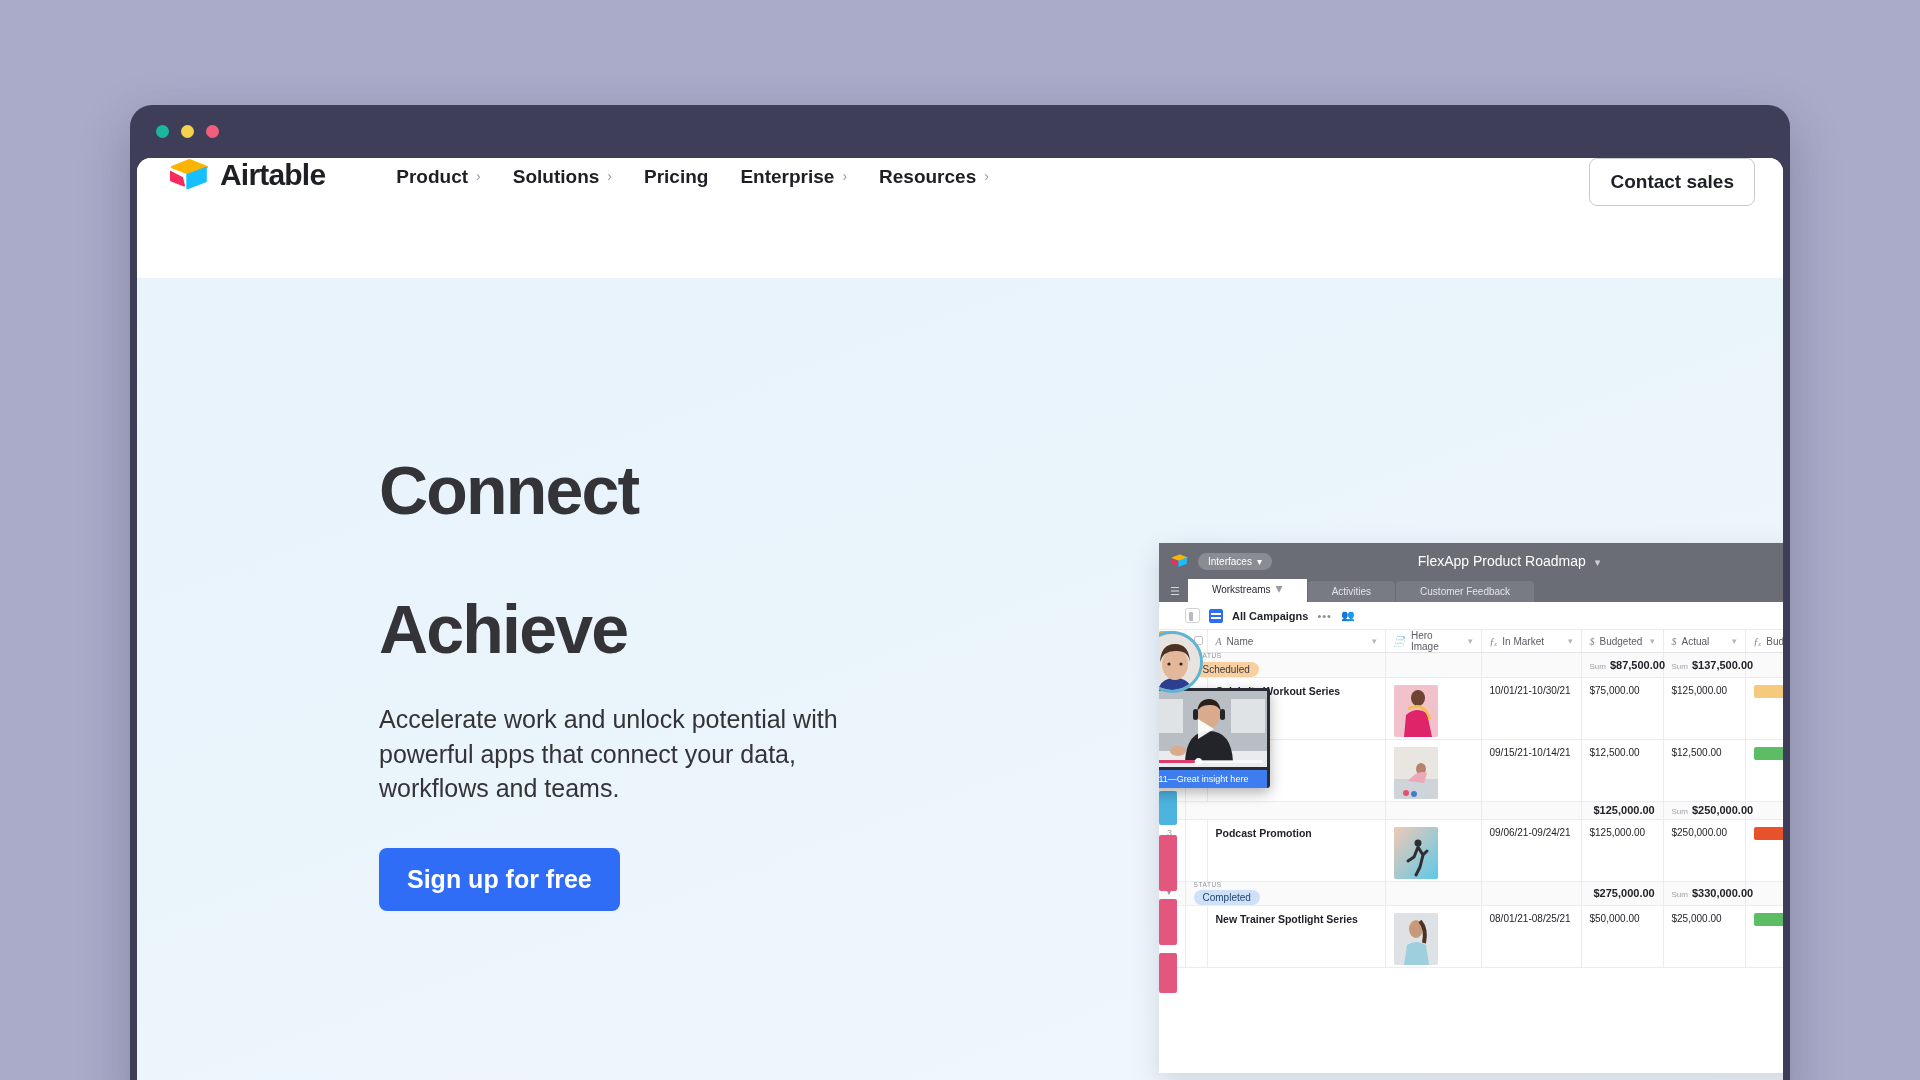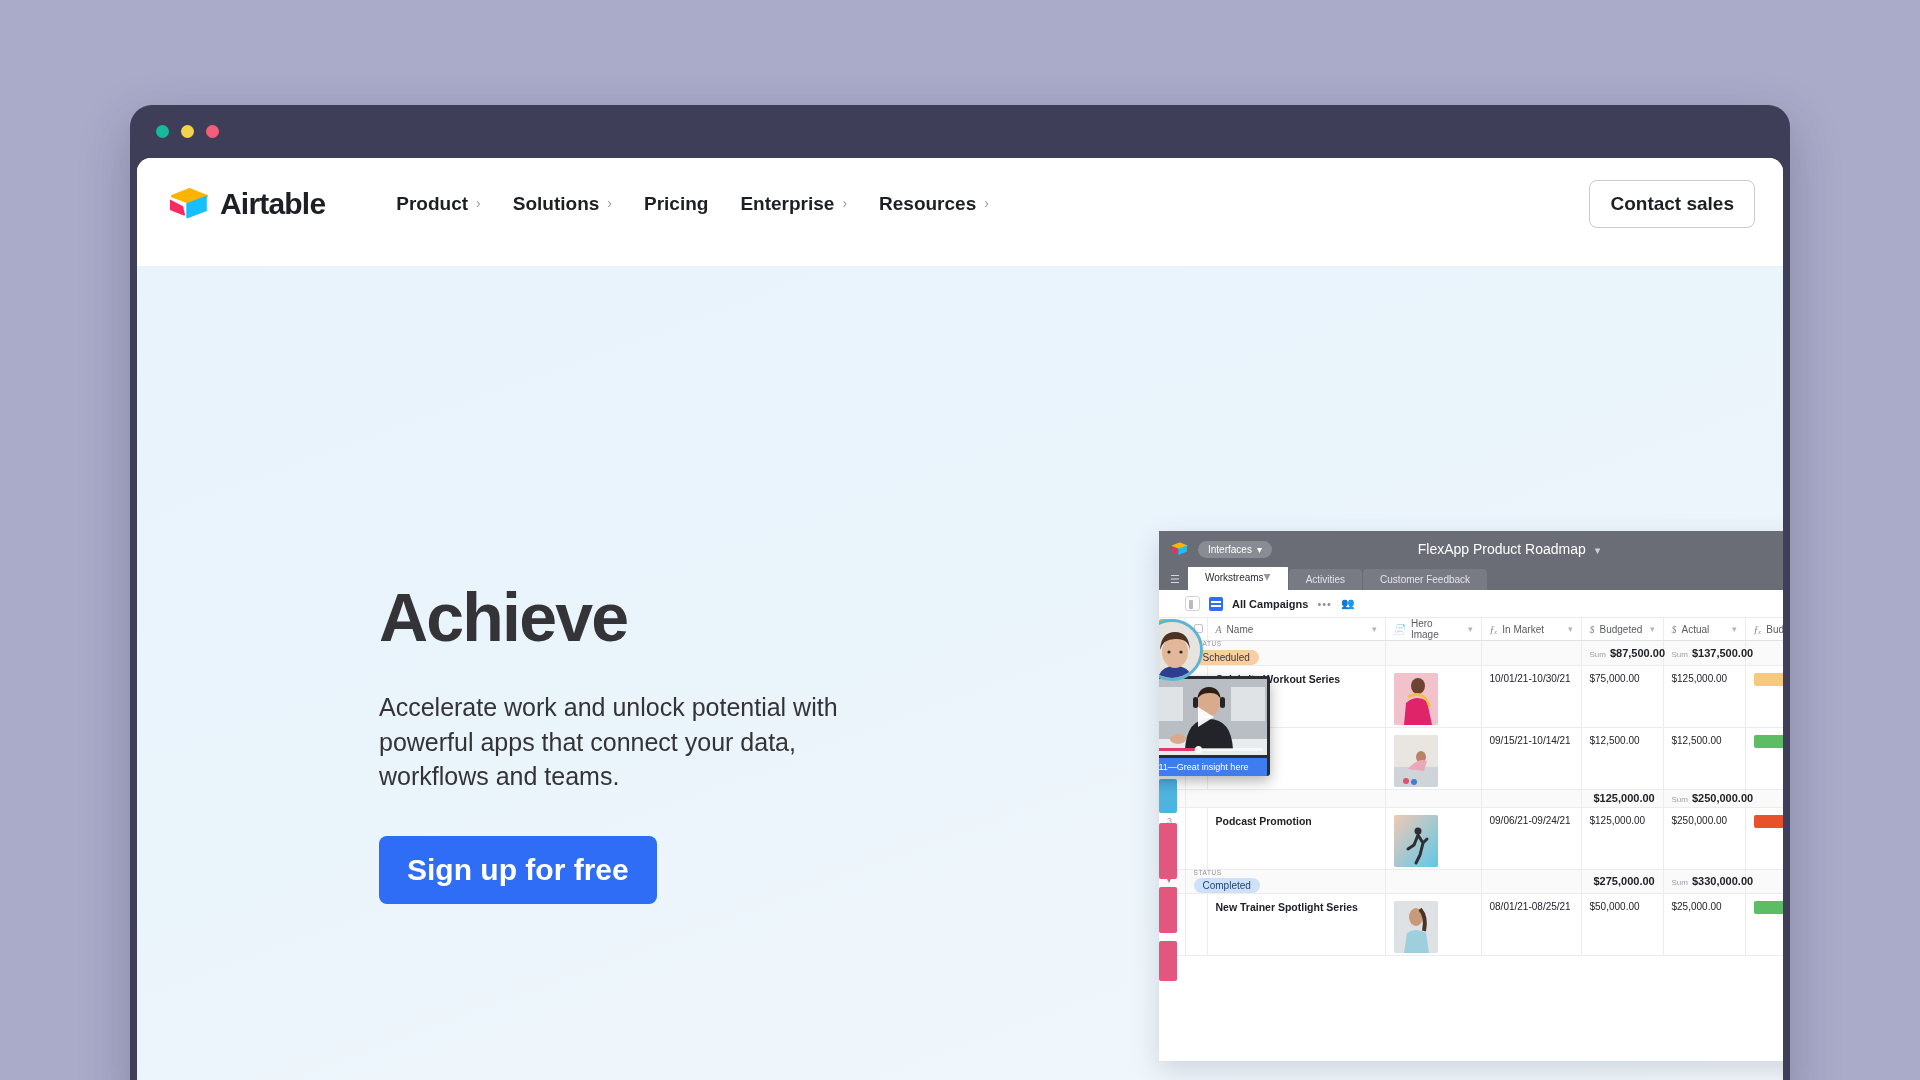--- a/index.html
+++ b/index.html
@@ -41,24 +41,24 @@
     top: 53px;
     width: 1646px;
     height: 947px;
     background: #ffffff;
     border-radius: 14px 14px 0 0;
     overflow: hidden;
   }
 
   
   .site-header {
-    height: 108px;
+    height: 120px;
     background: #ffffff;
     display: flex;
-    align-items: center;
+    align-items: flex-start;
     padding: 0 28px 16px 32px;
     position: relative;
     z-index: 5;
   }
   .logo { display: flex; align-items: center; gap: 11px; margin-right: 55px; }
   .logo-mark { width: 40px; height: 34px; position: relative; flex: none; }
   .logo-text {
     font-size: 30px;
     font-weight: bold;
     letter-spacing: -.8px;
@@ -122,21 +122,21 @@
     line-height: 1.38;
     color: #333338;
     font-weight: normal;
     max-width: 500px;
   }
   .cta {
     display: inline-block;
     margin-top: 42px;
     background: #2f6df6;
     color: #fff;
-    font-size: 30px;
+    font-size: 25px;
     font-weight: bold;
     padding: 17px 28px;
     border: none;
     border-radius: 8px;
     cursor: pointer;
     font-family: inherit;
   }
 
   
   .app-shot {
@@ -185,24 +185,24 @@
     background: #6a6c76;
     display: flex;
     align-items: flex-end;
     padding-left: 8px;
     gap: 1px;
   }
   .hamburger { color: #d6d7dc; font-size: 11px; padding: 0 7px 4px 3px; }
   .tab {
     font-size: 10px;
     color: #e3e4e8;
-    padding: 5px 17px;
+    padding: 5px 24px;
     border-radius: 4px 4px 0 0;
     white-space: nowrap;
-    display: flex; align-items: center; 
+    display: flex; align-items: center; gap: 5px;
   }
   .tab.active { background: #fff; color: #2a2a33; }
   .tab.dim { background: rgba(255,255,255,.10); }
   .app-toolbar {
     height: 28px;
     background: #fff;
     display: flex;
     align-items: center;
     gap: 9px;
     padding-left: 26px;
@@ -372,21 +372,21 @@
         </div>
       </nav>
 
       <button class="contact-btn">Contact sales</button>
     </div>
 
     <div class="hero">
 
       <div class="hero-copy">
         <h1 class="headline">
-          <br>
+          <span>Connect</span><br>
           <br>
           <span>Achieve</span><br>
         </h1>
         <p class="subhead">Accelerate work and unlock potential with powerful apps that connect your data, workflows and teams.</p>
         <button class="cta">Sign up for free</button>
       </div>
 
       <div class="app-shot">
 
         <div class="app-topbar">

